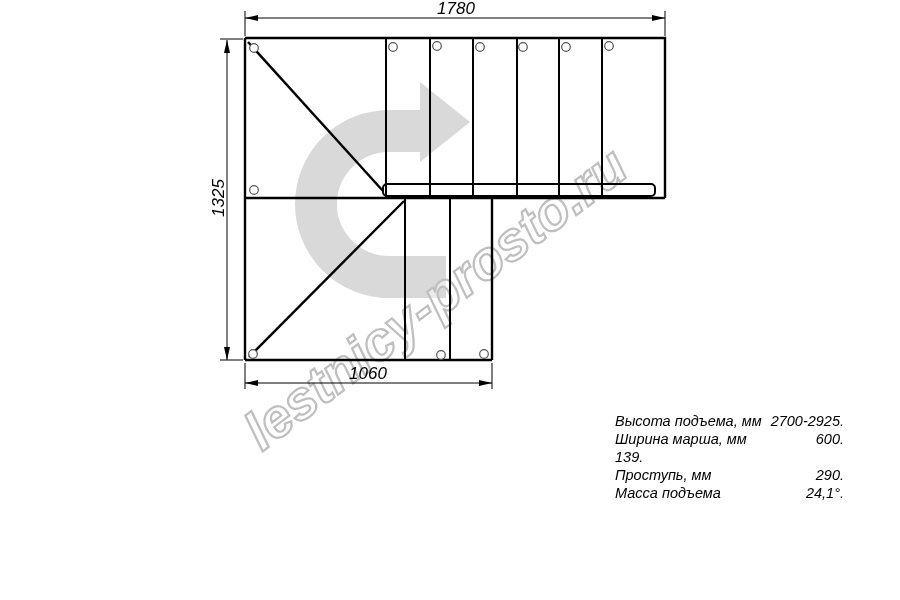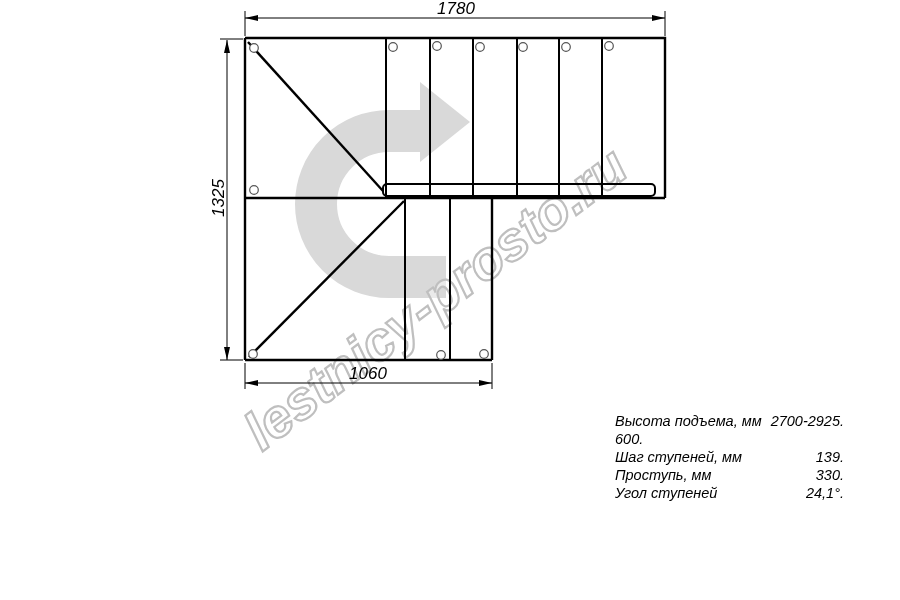--- a/index.html
+++ b/index.html
@@ -75,29 +75,29 @@
       <text class="dim-text" x="368" y="379" text-anchor="middle" stroke="none">1060</text>
     </g>
   </svg>
 
   <div class="specs">
     <div class="spec-row">
       <span class="spec-label">Высота подъема, мм</span>
       <span class="spec-value">2700-2925.</span>
     </div>
     <div class="spec-row">
+      <span class="spec-label">Ширина марша, мм</span>
       <span class="spec-value">600.</span>
     </div>
     <div class="spec-row">
-      <span class="spec-label">Шаг ступеней, мм</span>
       <span class="spec-value">139.</span>
     </div>
     <div class="spec-row">
       <span class="spec-label">Проступь, мм</span>
-      <span class="spec-value">330.</span>
+      <span class="spec-value">290.</span>
     </div>
     <div class="spec-row">
-      <span class="spec-label">Угол ступеней</span>
+      <span class="spec-label">Масса подъема</span>
       <span class="spec-value">24,1°.</span>
     </div>
   </div>
 
 </div>
 
 </body></html>

